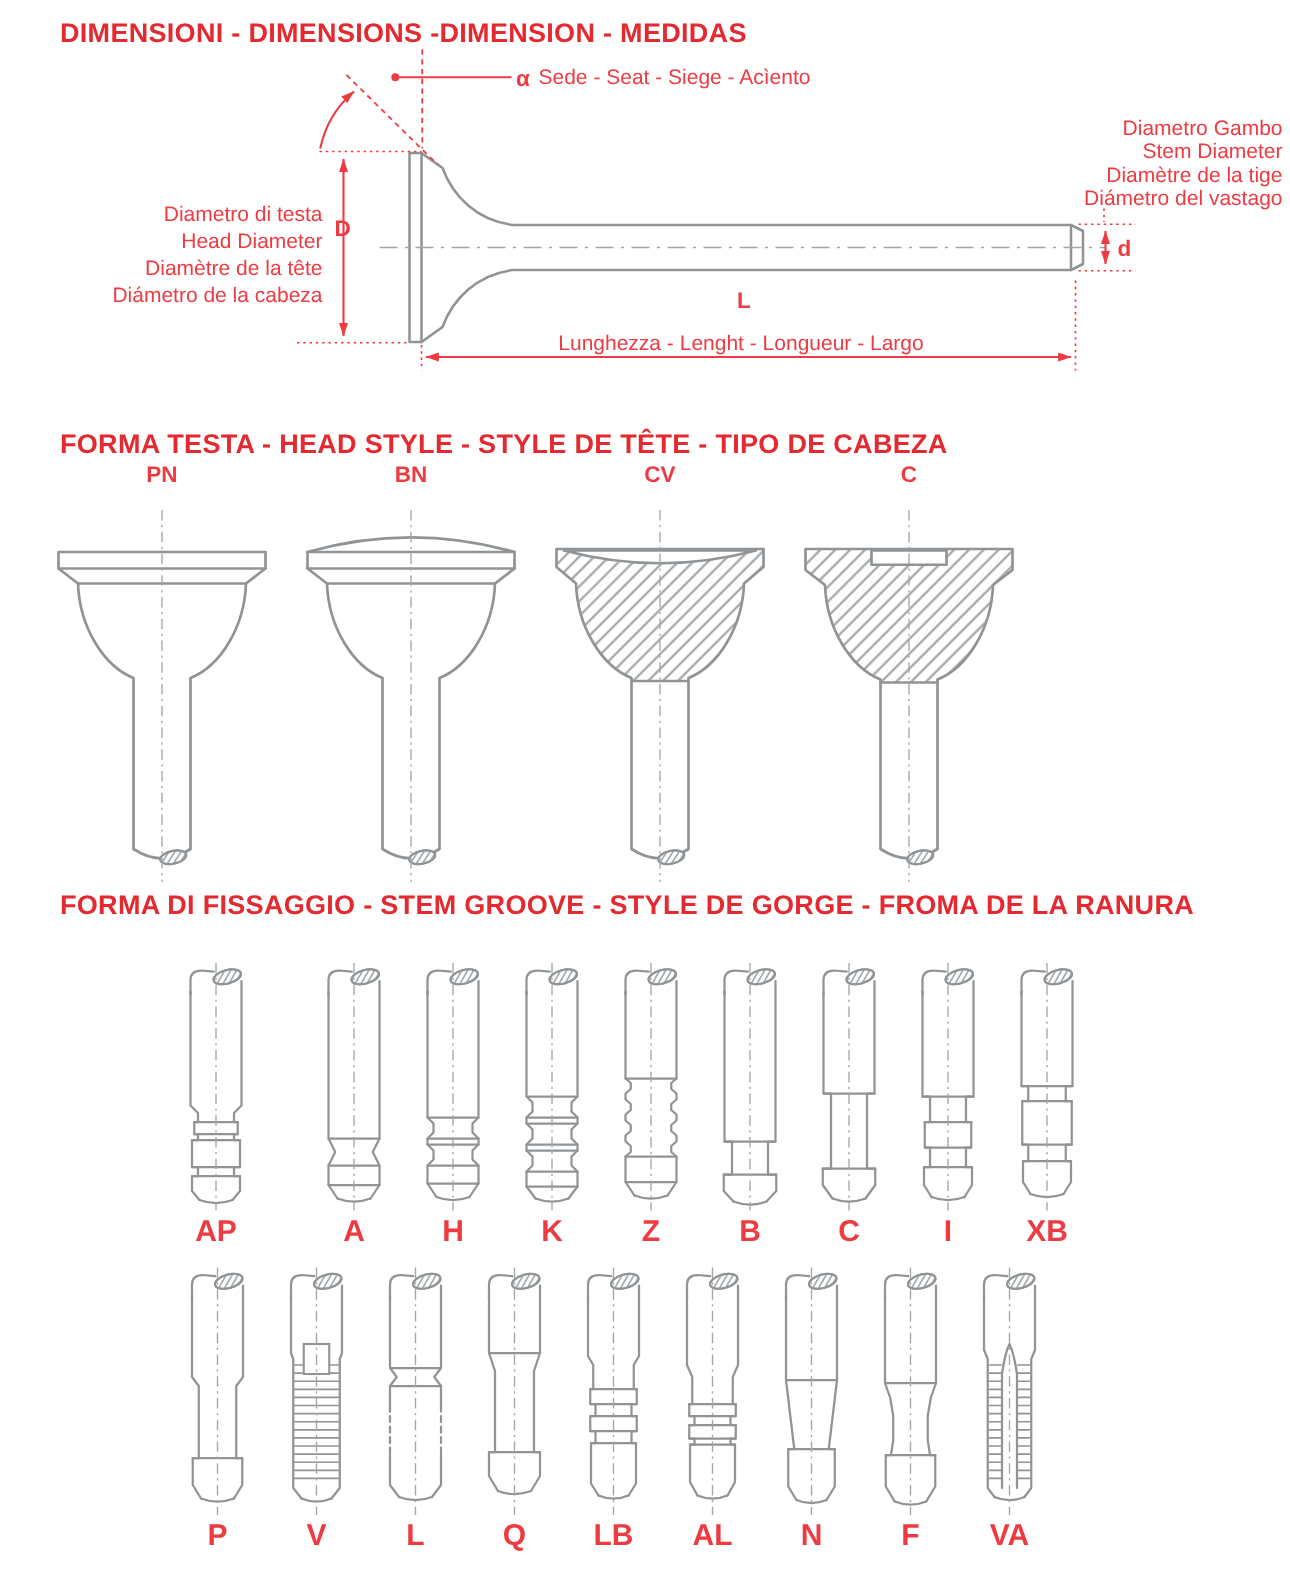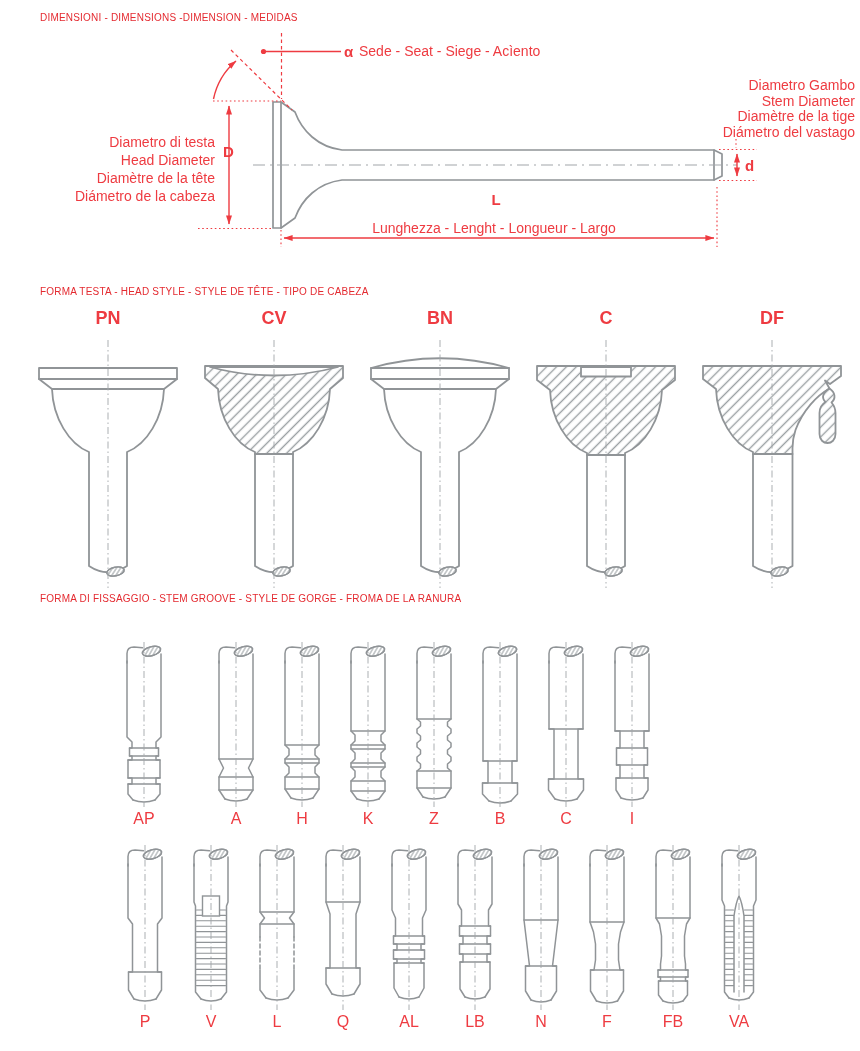--- a/index.html
+++ b/index.html
@@ -1,43 +1,43 @@
 <!DOCTYPE html>
 <html style="--red: #ee3b41; --hred: #e42a30; --gray: #909497;"><head>
 <meta charset="utf-8">
 <style>
 :root{--red:#ee3b41;--hred:#e42a30;--gray:#909497}
 html,body{margin:0;padding:0}
 body{width:860px;height:1051px;background:#fff;position:relative;overflow:hidden;
      font-family:"Liberation Sans",sans-serif}
-.sec-title{position:absolute;left:40px;font-weight:normal;font-size:10px;color:var(--hred);letter-spacing:.2px;white-space:nowrap}
+.sec-title{position:absolute;left:40px;font-weight:bold;font-size:18px;color:var(--hred);letter-spacing:.2px;white-space:nowrap}
 
 #dim-svg{position:absolute;left:0;top:0}
 .dg{stroke:var(--gray);stroke-width:1.7;fill:none;stroke-linejoin:round;stroke-linecap:round}
 .dgw{fill:#fff}
 .dcl{stroke:#a2a6a9;stroke-width:1.1;fill:none;stroke-dasharray:12 5 2 5}
 .dr{stroke:var(--red);stroke-width:1.4;fill:none}
 .drdot{stroke-dasharray:1.6 2.6;stroke-width:1.1}
 .drdash{stroke-dasharray:3.5 3;stroke-width:1.2}
 .t{fill:var(--red);font-size:14px;font-family:"Liberation Sans",sans-serif}
 .tb{font-weight:bold;font-size:15px}
 
 #hs-row{position:absolute;left:25px;top:308px;display:flex}
 .hs-col{width:166px;display:flex;flex-direction:column;align-items:center}
-.hs-label{font-weight:bold;font-size:18px;color:var(--red);height:24px;margin-bottom:4px}
+.hs-label{font-weight:bold;font-size:15px;color:var(--red);height:24px;margin-bottom:4px}
 .g2{stroke:var(--gray);stroke-width:1.8;fill:none;stroke-linejoin:round;stroke-linecap:round}
 .g2w{fill:#fff}
 .g2h{fill:url(#hx)}
 .cl{stroke:#a2a6a9;stroke-width:.9;fill:none;stroke-dasharray:7 3 1.5 3}
 
 #sg-row1{position:absolute;left:111px;top:641px;display:flex}
 #sg-row2{position:absolute;left:112px;top:844px;display:flex}
 .sg-col{width:66px;display:flex;flex-direction:column;align-items:center}
 .sg-fig{width:66px;height:168px}
-.sg-label{font-weight:normal;font-size:16px;color:var(--red);margin-top:1px}
+.sg-label{font-weight:bold;font-size:20px;color:var(--red);margin-top:1px}
 .st{stroke:var(--gray);stroke-width:1.5;fill:none;stroke-linejoin:round;stroke-linecap:round}
 .thin{stroke-width:1.1}
 .stw{stroke:var(--gray);stroke-width:1.4;fill:#fff}
 .sth2{stroke:var(--gray);stroke-width:1.3;fill:url(#h2)}
 </style>
 </head>
 <body>
 
 <svg width="0" height="0" style="position:absolute" aria-hidden="true">
   <defs>
@@ -110,63 +110,52 @@
     <svg class="hs-fig" width="166" height="258" viewBox="0 0 166 258">
       <path class="g2 g2w" d="M14,32 L152,32 L152,43 L139,53 C138,82 122,108 102,116 L102,230 Q83,242.5 64,230 L64,116 C44,108 28,82 27,53 L14,43 Z"></path>
       <path class="g2" d="M14,43 L152,43 M27,53 L139,53"></path>
       <ellipse class="stw" cx="90.5" cy="235.5" rx="8.8" ry="4.3" transform="rotate(-12 90.5 235.5)"></ellipse>
       <ellipse class="sth2" cx="90.5" cy="235.5" rx="8.8" ry="4.3" transform="rotate(-12 90.5 235.5)"></ellipse>
       <path class="cl" d="M83,4 L83,252"></path>
     </svg>
   </div>
 
   <div class="hs-col">
+    <div class="hs-label">BN</div>
+    <svg class="hs-fig" width="166" height="258" viewBox="0 0 166 258">
+      <path class="g2 g2w" d="M14,32 Q83,12.5 152,32 L152,43 L139,53 C138,82 122,108 102,116 L102,230 Q83,242.5 64,230 L64,116 C44,108 28,82 27,53 L14,43 Z"></path>
+      <path class="g2" d="M14,32 L152,32 M14,43 L152,43 M27,53 L139,53"></path>
+      <ellipse class="stw" cx="90.5" cy="235.5" rx="8.8" ry="4.3" transform="rotate(-12 90.5 235.5)"></ellipse>
+      <ellipse class="sth2" cx="90.5" cy="235.5" rx="8.8" ry="4.3" transform="rotate(-12 90.5 235.5)"></ellipse>
+      <path class="cl" d="M83,4 L83,252"></path>
+    </svg>
+  </div>
+
+  <div class="hs-col">
     <div class="hs-label">CV</div>
     <svg class="hs-fig" width="166" height="258" viewBox="0 0 166 258">
       <path class="g2 g2w" d="M64,118 L64,230 Q83,242.5 102,230 L102,118"></path>
       <path class="g2 g2h" fill-rule="evenodd" d="M14,30 L152,30 L152,42 L139,53 C138,82 122,108 102,116 L102,118 L64,118 L64,116 C44,108 28,82 27,53 L14,42 Z M19,31 L147,31 Q83,48 19,31 Z"></path>
-      <ellipse class="stw" cx="90.5" cy="235.5" rx="8.8" ry="4.3" transform="rotate(-12 90.5 235.5)"></ellipse>
-      <ellipse class="sth2" cx="90.5" cy="235.5" rx="8.8" ry="4.3" transform="rotate(-12 90.5 235.5)"></ellipse>
-      <path class="cl" d="M83,4 L83,252"></path>
-    </svg>
-  </div>
-
-  <div class="hs-col">
-    <div class="hs-label">BN</div>
-    <svg class="hs-fig" width="166" height="258" viewBox="0 0 166 258">
-      <path class="g2 g2w" d="M14,32 Q83,12.5 152,32 L152,43 L139,53 C138,82 122,108 102,116 L102,230 Q83,242.5 64,230 L64,116 C44,108 28,82 27,53 L14,43 Z"></path>
-      <path class="g2" d="M14,32 L152,32 M14,43 L152,43 M27,53 L139,53"></path>
       <ellipse class="stw" cx="90.5" cy="235.5" rx="8.8" ry="4.3" transform="rotate(-12 90.5 235.5)"></ellipse>
       <ellipse class="sth2" cx="90.5" cy="235.5" rx="8.8" ry="4.3" transform="rotate(-12 90.5 235.5)"></ellipse>
       <path class="cl" d="M83,4 L83,252"></path>
     </svg>
   </div>
 
   <div class="hs-col">
     <div class="hs-label">C</div>
     <svg class="hs-fig" width="166" height="258" viewBox="0 0 166 258">
       <path class="g2 g2w" d="M64,119 L64,230 Q83,242.5 102,230 L102,119"></path>
       <path class="g2 g2h" fill-rule="evenodd" d="M14,30 L152,30 L152,44 L139,54 C138,83 122,109 102,117 L102,119 L64,119 L64,117 C44,109 28,83 27,54 L14,44 Z M58,31 L108,31 L108,40.5 L58,40.5 Z"></path>
       <ellipse class="stw" cx="90.5" cy="235.5" rx="8.8" ry="4.3" transform="rotate(-12 90.5 235.5)"></ellipse>
       <ellipse class="sth2" cx="90.5" cy="235.5" rx="8.8" ry="4.3" transform="rotate(-12 90.5 235.5)"></ellipse>
       <path class="cl" d="M83,4 L83,252"></path>
     </svg>
   </div>
 
-  <div class="hs-col">
-    <div class="hs-label">DF</div>
-    <svg class="hs-fig" width="166" height="258" viewBox="0 0 166 258">
-      <path class="g2 g2w" d="M64,118 L64,230 Q83.5,242.5 103.5,230 L103.5,118"></path>
-      <path class="g2 g2h" d="M14,30 L152,30 L152,40 L141,48 L136,44.5 L140.5,52.5 C128,59.5 114,74 106.5,94 C104.5,100 103.5,107 103.5,112 L103.5,118 L64,118 L64,116 C44,108 28,82 27,53 L14,43 Z"></path>
-      <path class="g2 g2h" d="M140.5,52.5 C146.5,56.5 147,62.5 142.5,66.5 C145,69.5 146.5,73 146.5,77 L146.5,98 C146.5,104 142.5,107 138.5,107 C134.5,107 130.5,104 130.5,98 L130.5,77 C130.5,72 132.5,68.5 136.5,66 C132,61.5 134,56 140.5,52.5 Z"></path>
-      <ellipse class="stw" cx="90.5" cy="235.5" rx="8.8" ry="4.3" transform="rotate(-12 90.5 235.5)"></ellipse>
-      <ellipse class="sth2" cx="90.5" cy="235.5" rx="8.8" ry="4.3" transform="rotate(-12 90.5 235.5)"></ellipse>
-      <path class="cl" d="M83,4 L83,252"></path>
-    </svg>
-  </div>
 </div>
 
 <div class="sec-title" style="top:593px">FORMA DI FISSAGGIO - STEM GROOVE - STYLE DE GORGE - FROMA DE LA RANURA</div>
 <div id="sg-row1">
     <div class="sg-col">
       <svg viewBox="0 0 66 168" class="sg-fig">
         <g class="st">
           <path d="M 16 20 L 16 96 L 21 101 L 21 107 L 18.5 107 L 18.5 115 L 21 115 L 21 119 L 17 119 L 17 137 L 21 137 L 21 143 L 17 143 L 17 153 L 22 159"></path>
           <path d="M 50 13 L 50 96 L 45 101 L 45 107 L 47.5 107 L 47.5 115 L 45 115 L 45 119 L 49 119 L 49 137 L 45 137 L 45 143 L 49 143 L 49 153 L 44 159"></path>
           <path d="M 18.5 107 L 47.5 107"></path>
@@ -300,20 +289,38 @@
           <path d="M 17 137 L 49 137"></path>
           <path d="M 22 157 Q 33 161.2 44 157"></path>
           <path d="M 16 22 L 16 12.5 Q 16 6 23 6 L 31.5 6.8"></path>
         </g>
         <ellipse class="stw" cx="40.5" cy="10.2" rx="9.4" ry="4.5" transform="rotate(-15 40.5 10.2)"></ellipse>
         <ellipse class="sth2" cx="40.5" cy="10.2" rx="9.4" ry="4.5" transform="rotate(-15 40.5 10.2)"></ellipse>
         <path class="cl" d="M 33 1 L 33 166"></path>
       </svg>
       <div class="sg-label">I</div>
     </div>
+    <div class="sg-col">
+      <svg viewBox="0 0 66 168" class="sg-fig">
+        <g class="st">
+          <path d="M 16 20 L 16 83 L 20.5 83 L 20.5 93 L 16.5 93 L 16.5 122 L 20.5 122 L 20.5 133 L 17 133 L 17 147 L 22 155"></path>
+          <path d="M 50 13 L 50 83 L 45.5 83 L 45.5 93 L 49.5 93 L 49.5 122 L 45.5 122 L 45.5 133 L 49 133 L 49 147 L 44 155"></path>
+          <path d="M 16 83 L 50 83"></path>
+          <path d="M 16.5 93 L 49.5 93"></path>
+          <path d="M 16.5 122 L 49.5 122"></path>
+          <path d="M 17 133 L 49 133"></path>
+          <path d="M 22 155 Q 33 159.2 44 155"></path>
+          <path d="M 16 22 L 16 12.5 Q 16 6 23 6 L 31.5 6.8"></path>
+        </g>
+        <ellipse class="stw" cx="40.5" cy="10.2" rx="9.4" ry="4.5" transform="rotate(-15 40.5 10.2)"></ellipse>
+        <ellipse class="sth2" cx="40.5" cy="10.2" rx="9.4" ry="4.5" transform="rotate(-15 40.5 10.2)"></ellipse>
+        <path class="cl" d="M 33 1 L 33 166"></path>
+      </svg>
+      <div class="sg-label">XB</div>
+    </div>
   </div>
 <div id="sg-row2">
     <div class="sg-col">
       <svg viewBox="0 0 66 168" class="sg-fig">
         <g class="st">
           <path d="M 16 20 L 16 74 L 20.5 80 L 20.5 128 L 16.5 128 L 16.5 146 L 22 155"></path>
           <path d="M 50 13 L 50 74 L 45.5 80 L 45.5 128 L 49.5 128 L 49.5 146 L 44 155"></path>
           <path d="M 16.5 128 L 49.5 128"></path>
           <path d="M 22 155 Q 33 159.2 44 155"></path>
           <path d="M 16 22 L 16 12.5 Q 16 6 23 6 L 31.5 6.8"></path>
@@ -367,20 +374,39 @@
           <path d="M 16 124 L 50 124"></path>
           <path d="M 22 150 Q 33 154.2 44 150"></path>
           <path d="M 16 58 L 50 58"></path>
           <path d="M 16 22 L 16 12.5 Q 16 6 23 6 L 31.5 6.8"></path>
         </g>
         <ellipse class="stw" cx="40.5" cy="10.2" rx="9.4" ry="4.5" transform="rotate(-15 40.5 10.2)"></ellipse>
         <ellipse class="sth2" cx="40.5" cy="10.2" rx="9.4" ry="4.5" transform="rotate(-15 40.5 10.2)"></ellipse>
         <path class="cl" d="M 33 1 L 33 166"></path>
       </svg>
       <div class="sg-label">Q</div>
+    </div>
+    <div class="sg-col">
+      <svg viewBox="0 0 66 168" class="sg-fig">
+        <g class="st">
+          <path d="M 16 20 L 16 60 L 19.5 66 L 19.5 82 L 17.5 82 L 17.5 92 L 21 92 L 21 100 L 17.5 100 L 17.5 110 L 21 110 L 21 118 L 18 118 L 18 145 L 23 153"></path>
+          <path d="M 50 13 L 50 60 L 46.5 66 L 46.5 82 L 48.5 82 L 48.5 92 L 45 92 L 45 100 L 48.5 100 L 48.5 110 L 45 110 L 45 118 L 48 118 L 48 145 L 43 153"></path>
+          <path d="M 17.5 82 L 48.5 82"></path>
+          <path d="M 17.5 92 L 48.5 92"></path>
+          <path d="M 17.5 100 L 48.5 100"></path>
+          <path d="M 17.5 110 L 48.5 110"></path>
+          <path d="M 18 118 L 48 118"></path>
+          <path d="M 23 153 Q 33 157.2 43 153"></path>
+          <path d="M 16 22 L 16 12.5 Q 16 6 23 6 L 31.5 6.8"></path>
+        </g>
+        <ellipse class="stw" cx="40.5" cy="10.2" rx="9.4" ry="4.5" transform="rotate(-15 40.5 10.2)"></ellipse>
+        <ellipse class="sth2" cx="40.5" cy="10.2" rx="9.4" ry="4.5" transform="rotate(-15 40.5 10.2)"></ellipse>
+        <path class="cl" d="M 33 1 L 33 166"></path>
+      </svg>
+      <div class="sg-label">LB</div>
     </div>
     <div class="sg-col">
       <svg viewBox="0 0 66 168" class="sg-fig">
         <g class="st">
           <path d="M 16 20 L 16 66 L 19.5 74 L 19.5 92 L 17.5 92 L 17.5 100 L 21 100 L 21 106 L 17.5 106 L 17.5 115 L 21 115 L 21 119 L 18 119 L 18 144 L 23 153"></path>
           <path d="M 50 13 L 50 66 L 46.5 74 L 46.5 92 L 48.5 92 L 48.5 100 L 45 100 L 45 106 L 48.5 106 L 48.5 115 L 45 115 L 45 119 L 48 119 L 48 144 L 43 153"></path>
           <path d="M 17.5 92 L 48.5 92"></path>
           <path d="M 17.5 100 L 48.5 100"></path>
           <path d="M 17.5 106 L 48.5 106"></path>
           <path d="M 17.5 115 L 48.5 115"></path>
@@ -390,39 +416,20 @@
         </g>
         <ellipse class="stw" cx="40.5" cy="10.2" rx="9.4" ry="4.5" transform="rotate(-15 40.5 10.2)"></ellipse>
         <ellipse class="sth2" cx="40.5" cy="10.2" rx="9.4" ry="4.5" transform="rotate(-15 40.5 10.2)"></ellipse>
         <path class="cl" d="M 33 1 L 33 166"></path>
       </svg>
       <div class="sg-label">AL</div>
     </div>
     <div class="sg-col">
       <svg viewBox="0 0 66 168" class="sg-fig">
         <g class="st">
-          <path d="M 16 20 L 16 60 L 19.5 66 L 19.5 82 L 17.5 82 L 17.5 92 L 21 92 L 21 100 L 17.5 100 L 17.5 110 L 21 110 L 21 118 L 18 118 L 18 145 L 23 153"></path>
-          <path d="M 50 13 L 50 60 L 46.5 66 L 46.5 82 L 48.5 82 L 48.5 92 L 45 92 L 45 100 L 48.5 100 L 48.5 110 L 45 110 L 45 118 L 48 118 L 48 145 L 43 153"></path>
-          <path d="M 17.5 82 L 48.5 82"></path>
-          <path d="M 17.5 92 L 48.5 92"></path>
-          <path d="M 17.5 100 L 48.5 100"></path>
-          <path d="M 17.5 110 L 48.5 110"></path>
-          <path d="M 18 118 L 48 118"></path>
-          <path d="M 23 153 Q 33 157.2 43 153"></path>
-          <path d="M 16 22 L 16 12.5 Q 16 6 23 6 L 31.5 6.8"></path>
-        </g>
-        <ellipse class="stw" cx="40.5" cy="10.2" rx="9.4" ry="4.5" transform="rotate(-15 40.5 10.2)"></ellipse>
-        <ellipse class="sth2" cx="40.5" cy="10.2" rx="9.4" ry="4.5" transform="rotate(-15 40.5 10.2)"></ellipse>
-        <path class="cl" d="M 33 1 L 33 166"></path>
-      </svg>
-      <div class="sg-label">LB</div>
-    </div>
-    <div class="sg-col">
-      <svg viewBox="0 0 66 168" class="sg-fig">
-        <g class="st">
           <path d="M 16 20 L 16 76 L 21.5 122 L 17.5 122 L 17.5 147 L 23 156"></path>
           <path d="M 50 13 L 50 76 L 44.5 122 L 48.5 122 L 48.5 147 L 43 156"></path>
           <path d="M 17.5 122 L 48.5 122"></path>
           <path d="M 23 156 Q 33 160.2 43 156"></path>
           <path d="M 16 76 L 50 76"></path>
           <path d="M 16 22 L 16 12.5 Q 16 6 23 6 L 31.5 6.8"></path>
         </g>
         <ellipse class="stw" cx="40.5" cy="10.2" rx="9.4" ry="4.5" transform="rotate(-15 40.5 10.2)"></ellipse>
         <ellipse class="sth2" cx="40.5" cy="10.2" rx="9.4" ry="4.5" transform="rotate(-15 40.5 10.2)"></ellipse>
         <path class="cl" d="M 33 1 L 33 166"></path>
@@ -441,38 +448,20 @@
         </g>
         <ellipse class="stw" cx="40.5" cy="10.2" rx="9.4" ry="4.5" transform="rotate(-15 40.5 10.2)"></ellipse>
         <ellipse class="sth2" cx="40.5" cy="10.2" rx="9.4" ry="4.5" transform="rotate(-15 40.5 10.2)"></ellipse>
         <path class="cl" d="M 33 1 L 33 166"></path>
       </svg>
       <div class="sg-label">F</div>
     </div>
     <div class="sg-col">
       <svg viewBox="0 0 66 168" class="sg-fig">
         <g class="st">
-          <path d="M 16 20 L 16 74 L 19.5 80 L 21.5 92 L 21.5 112 L 20.5 120 L 20.5 126 L 18 126 L 18 133 L 20.5 133 L 20.5 137 L 18.5 137 L 18.5 151 L 23 157"></path>
-          <path d="M 50 13 L 50 74 L 46.5 80 L 44.5 92 L 44.5 112 L 45.5 120 L 45.5 126 L 48 126 L 48 133 L 45.5 133 L 45.5 137 L 47.5 137 L 47.5 151 L 43 157"></path>
-          <path d="M 18 126 L 48 126"></path>
-          <path d="M 18 133 L 48 133"></path>
-          <path d="M 18.5 137 L 47.5 137"></path>
-          <path d="M 23 157 Q 33 161.2 43 157"></path>
-          <path d="M 16 74 L 50 74"></path>
-          <path d="M 16 22 L 16 12.5 Q 16 6 23 6 L 31.5 6.8"></path>
-        </g>
-        <ellipse class="stw" cx="40.5" cy="10.2" rx="9.4" ry="4.5" transform="rotate(-15 40.5 10.2)"></ellipse>
-        <ellipse class="sth2" cx="40.5" cy="10.2" rx="9.4" ry="4.5" transform="rotate(-15 40.5 10.2)"></ellipse>
-        <path class="cl" d="M 33 1 L 33 166"></path>
-      </svg>
-      <div class="sg-label">FB</div>
-    </div>
-    <div class="sg-col">
-      <svg viewBox="0 0 66 168" class="sg-fig">
-        <g class="st">
           <path d="M 16 20 L 16 56 L 18.5 62 L 18.5 148 L 23 154"></path>
           <path d="M 50 13 L 50 56 L 47.5 62 L 47.5 148 L 43 154"></path>
           <path d="M 23 154 Q 33 158.2 43 154"></path>
           <path d="M 28 72 Q 30 58 33 52 Q 36 58 38 72 M 28 72 L 28 148 M 38 72 L 38 148"></path>
           <path d="M 16 22 L 16 12.5 Q 16 6 23 6 L 31.5 6.8"></path>
         </g>
         <path class="st thin" d="M 19.5 66 L 27.5 66 M 38.5 66 L 46.5 66 M 19.5 71.4 L 27.5 71.4 M 38.5 71.4 L 46.5 71.4 M 19.5 76.80000000000001 L 27.5 76.80000000000001 M 38.5 76.80000000000001 L 46.5 76.80000000000001 M 19.5 82.20000000000002 L 27.5 82.20000000000002 M 38.5 82.20000000000002 L 46.5 82.20000000000002 M 19.5 87.60000000000002 L 27.5 87.60000000000002 M 38.5 87.60000000000002 L 46.5 87.60000000000002 M 19.5 93.00000000000003 L 27.5 93.00000000000003 M 38.5 93.00000000000003 L 46.5 93.00000000000003 M 19.5 98.40000000000003 L 27.5 98.40000000000003 M 38.5 98.40000000000003 L 46.5 98.40000000000003 M 19.5 103.80000000000004 L 27.5 103.80000000000004 M 38.5 103.80000000000004 L 46.5 103.80000000000004 M 19.5 109.20000000000005 L 27.5 109.20000000000005 M 38.5 109.20000000000005 L 46.5 109.20000000000005 M 19.5 114.60000000000005 L 27.5 114.60000000000005 M 38.5 114.60000000000005 L 46.5 114.60000000000005 M 19.5 120.00000000000006 L 27.5 120.00000000000006 M 38.5 120.00000000000006 L 46.5 120.00000000000006 M 19.5 125.40000000000006 L 27.5 125.40000000000006 M 38.5 125.40000000000006 L 46.5 125.40000000000006 M 19.5 130.80000000000007 L 27.5 130.80000000000007 M 38.5 130.80000000000007 L 46.5 130.80000000000007 M 19.5 136.20000000000007 L 27.5 136.20000000000007 M 38.5 136.20000000000007 L 46.5 136.20000000000007 M 19.5 141.60000000000008 L 27.5 141.60000000000008 M 38.5 141.60000000000008 L 46.5 141.60000000000008 "></path>
         <ellipse class="stw" cx="40.5" cy="10.2" rx="9.4" ry="4.5" transform="rotate(-15 40.5 10.2)"></ellipse>
         <ellipse class="sth2" cx="40.5" cy="10.2" rx="9.4" ry="4.5" transform="rotate(-15 40.5 10.2)"></ellipse>
         <path class="cl" d="M 33 1 L 33 166"></path>

